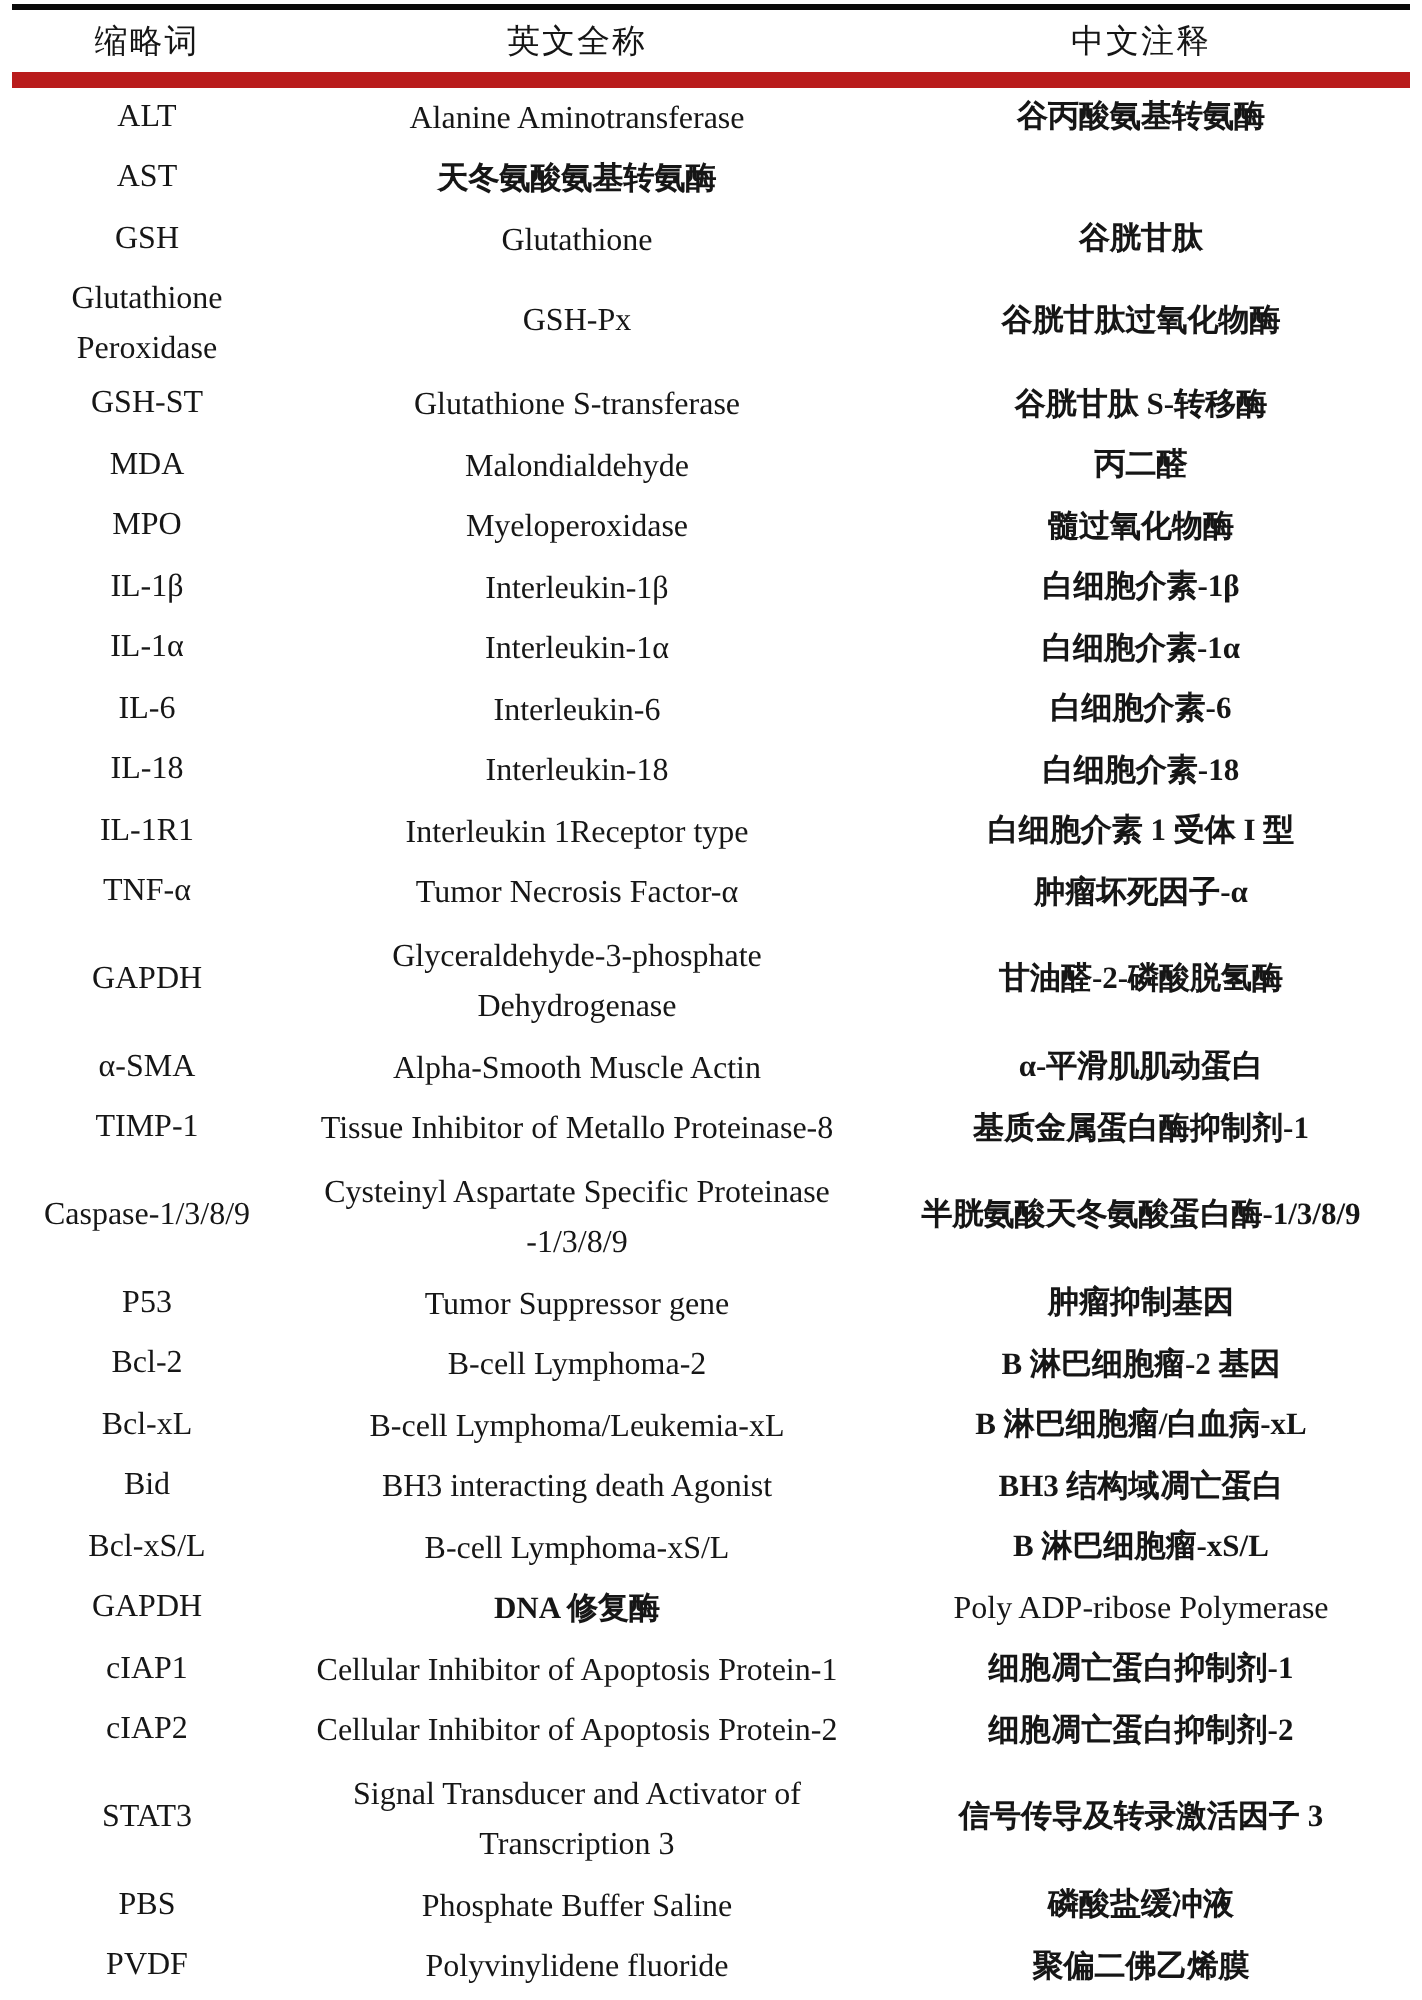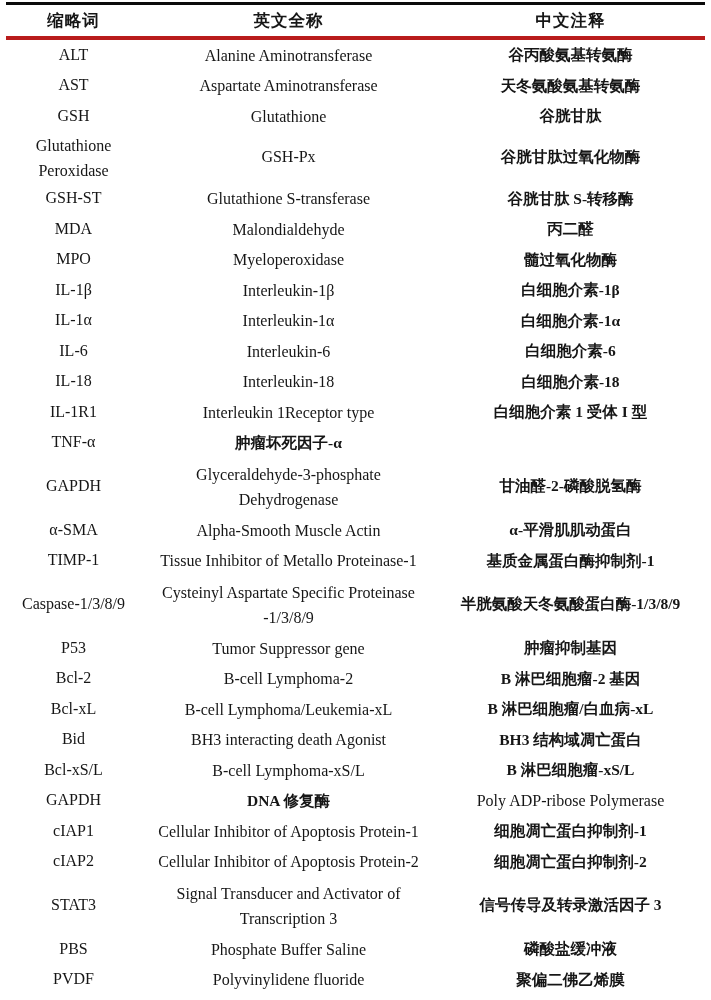--- a/index.html
+++ b/index.html
@@ -27,22 +27,22 @@
     display: grid;
     grid-template-columns: 135px 295px 1fr;
     align-items: center;
     min-height: 30.5px;
   }
   .row.tall {
     min-height: 57px;
   }
   .row.header-row {
     min-height: 31px;
-    border-bottom: 4px solid #b91c1c;
-    font-weight: bold;
+    border-bottom: 8px solid #b91c1c;
+    font-weight: normal;
   }
   .cell {
     text-align: center;
     padding: 1px 2px;
     line-height: 1.55;
   }
   .cell-abbr, .cell-en, .header-cell {
     font-size: 16px;
   }
   .cell-en {
@@ -72,21 +72,20 @@
 
     <div id="table-body">
   <div class="row">
     <div class="cell cell-abbr">ALT</div>
     <div class="cell cell-en">Alanine Aminotransferase</div>
     <div class="cell cell-zh">谷丙酸氨基转氨酶</div>
   </div>
 
   <div class="row">
     <div class="cell cell-abbr">AST</div>
-    <div class="cell cell-en">Aspartate Aminotransferase</div>
     <div class="cell cell-zh">天冬氨酸氨基转氨酶</div>
   </div>
 
   <div class="row">
     <div class="cell cell-abbr">GSH</div>
     <div class="cell cell-en">Glutathione</div>
     <div class="cell cell-zh">谷胱甘肽</div>
   </div>
 
   <div class="row">
@@ -138,40 +137,41 @@
   </div>
 
   <div class="row">
     <div class="cell cell-abbr">IL-1R1</div>
     <div class="cell cell-en">Interleukin 1Receptor type</div>
     <div class="cell cell-zh">白细胞介素 1 受体 I 型</div>
   </div>
 
   <div class="row">
     <div class="cell cell-abbr">TNF-α</div>
+    <div class="cell cell-en">Tumor Necrosis Factor-α</div>
     <div class="cell cell-zh">肿瘤坏死因子-α</div>
   </div>
 
   <div class="row tall">
     <div class="cell cell-abbr">GAPDH</div>
     <div class="cell cell-en">Glyceraldehyde-3-phosphate
 Dehydrogenase</div>
     <div class="cell cell-zh">甘油醛-2-磷酸脱氢酶</div>
   </div>
 
   <div class="row">
     <div class="cell cell-abbr">α-SMA</div>
     <div class="cell cell-en">Alpha-Smooth Muscle Actin</div>
     <div class="cell cell-zh">α-平滑肌肌动蛋白</div>
   </div>
 
 
   <div class="row">
     <div class="cell cell-abbr">TIMP-1</div>
-    <div class="cell cell-en">Tissue Inhibitor of Metallo Proteinase-1</div>
+    <div class="cell cell-en">Tissue Inhibitor of Metallo Proteinase-8</div>
     <div class="cell cell-zh">基质金属蛋白酶抑制剂-1</div>
   </div>
 
   <div class="row tall">
     <div class="cell cell-abbr">Caspase-1/3/8/9</div>
     <div class="cell cell-en">Cysteinyl Aspartate Specific Proteinase
 -1/3/8/9</div>
     <div class="cell cell-zh">半胱氨酸天冬氨酸蛋白酶-1/3/8/9</div>
   </div>
 

